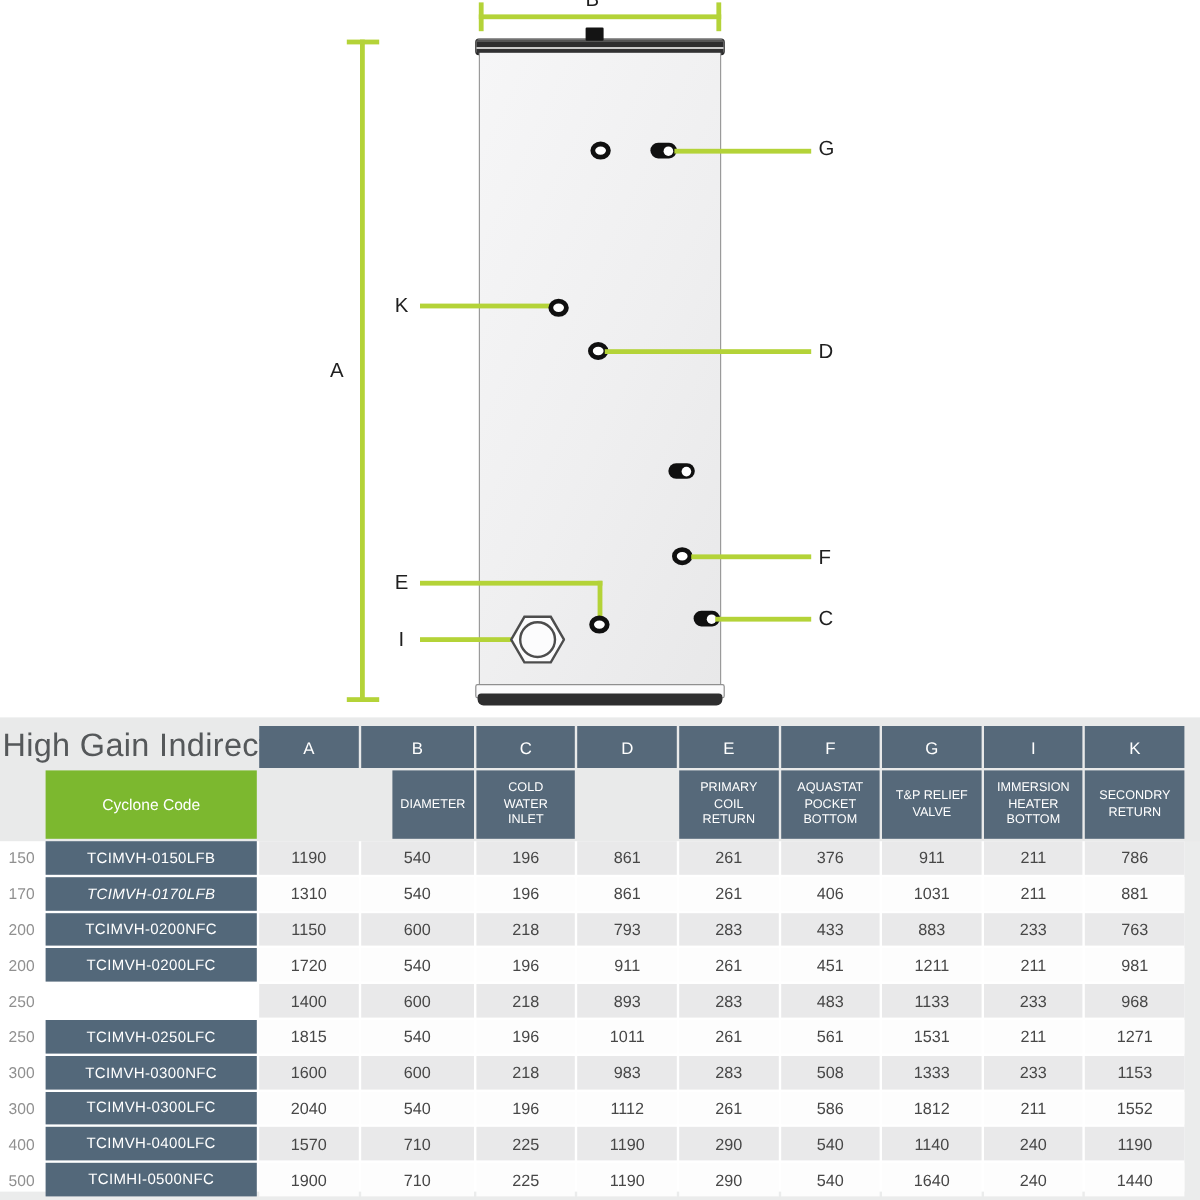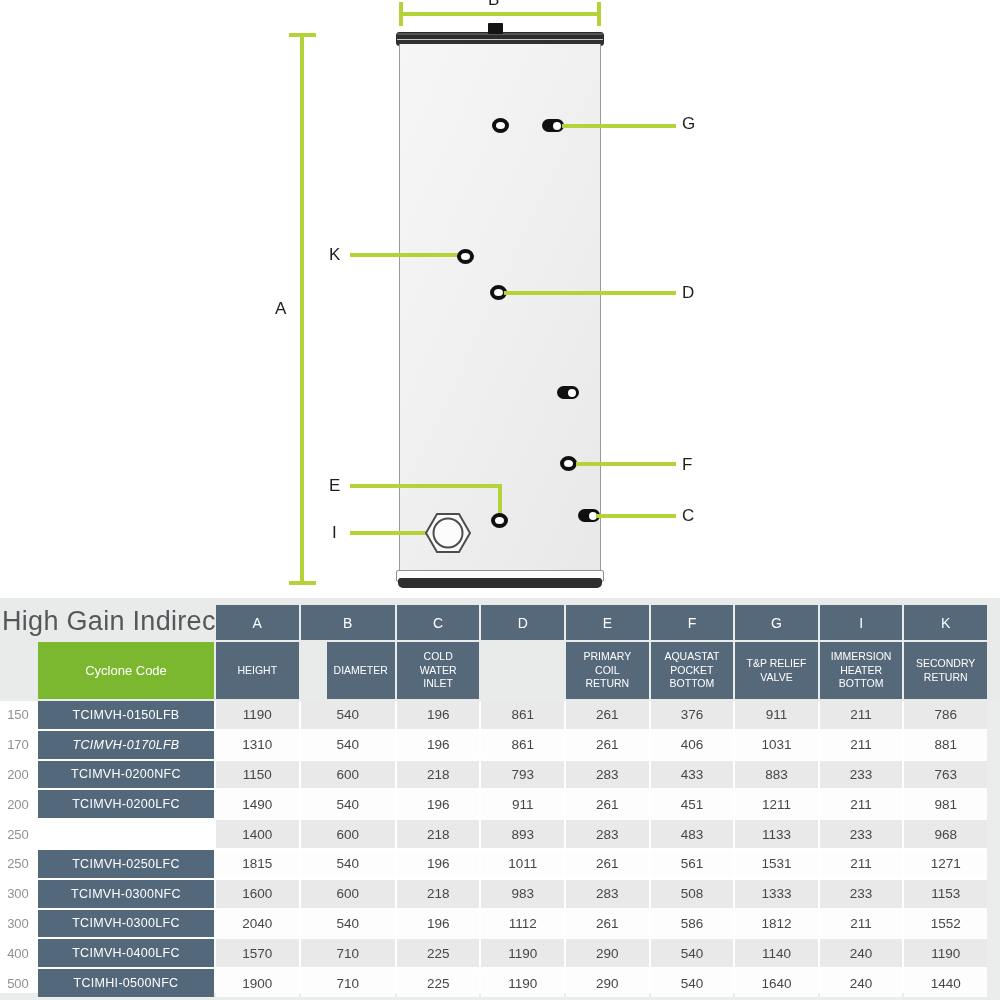--- a/index.html
+++ b/index.html
@@ -125,21 +125,20 @@
     </svg>
   </div>
 </div>
 
 <div class="table-section">
   <div class="head-band"></div>
   <div class="data-bg"></div>
   <div class="table-title">High Gain Indirect</div>
   <div class="spec-table">
       <div class="hletter" style="grid-area: 1 / 3;">A</div>
-      <div class="hname" style="grid-area: 2 / 3;">HEIGHT</div>
       <div class="hletter" style="grid-area: 1 / 4;">B</div>
       <div class="hname" style="grid-area: 2 / 4; margin-left: 26px;">DIAMETER</div>
       <div class="hletter" style="grid-area: 1 / 5;">C</div>
       <div class="hname" style="grid-area: 2 / 5;">COLD WATER INLET</div>
       <div class="hletter" style="grid-area: 1 / 6;">D</div>
       <div class="hletter" style="grid-area: 1 / 7;">E</div>
       <div class="hname" style="grid-area: 2 / 7;">PRIMARY COIL RETURN</div>
       <div class="hletter" style="grid-area: 1 / 8;">F</div>
       <div class="hname" style="grid-area: 2 / 8;">AQUASTAT POCKET BOTTOM</div>
       <div class="hletter" style="grid-area: 1 / 9;">G</div>
@@ -177,21 +176,21 @@
       <div class="cval odd" style="grid-area: 5 / 4;">600</div>
       <div class="cval odd" style="grid-area: 5 / 5;">218</div>
       <div class="cval odd" style="grid-area: 5 / 6;">793</div>
       <div class="cval odd" style="grid-area: 5 / 7;">283</div>
       <div class="cval odd" style="grid-area: 5 / 8;">433</div>
       <div class="cval odd" style="grid-area: 5 / 9;">883</div>
       <div class="cval odd" style="grid-area: 5 / 10;">233</div>
       <div class="cval odd" style="grid-area: 5 / 11;">763</div>
       <div class="cnum" style="grid-area: 6 / 1;">200</div>
       <div class="ccode" style="grid-area: 6 / 2;">TCIMVH-0200LFC</div>
-      <div class="cval" style="grid-area: 6 / 3;">1490</div>
+      <div class="cval" style="grid-area: 6 / 3;">1720</div>
       <div class="cval" style="grid-area: 6 / 4;">540</div>
       <div class="cval" style="grid-area: 6 / 5;">196</div>
       <div class="cval" style="grid-area: 6 / 6;">911</div>
       <div class="cval" style="grid-area: 6 / 7;">261</div>
       <div class="cval" style="grid-area: 6 / 8;">451</div>
       <div class="cval" style="grid-area: 6 / 9;">1211</div>
       <div class="cval" style="grid-area: 6 / 10;">211</div>
       <div class="cval" style="grid-area: 6 / 11;">981</div>
       <div class="cnum" style="grid-area: 7 / 1;">250</div>
       <div class="cval odd" style="grid-area: 7 / 3;">1400</div>

